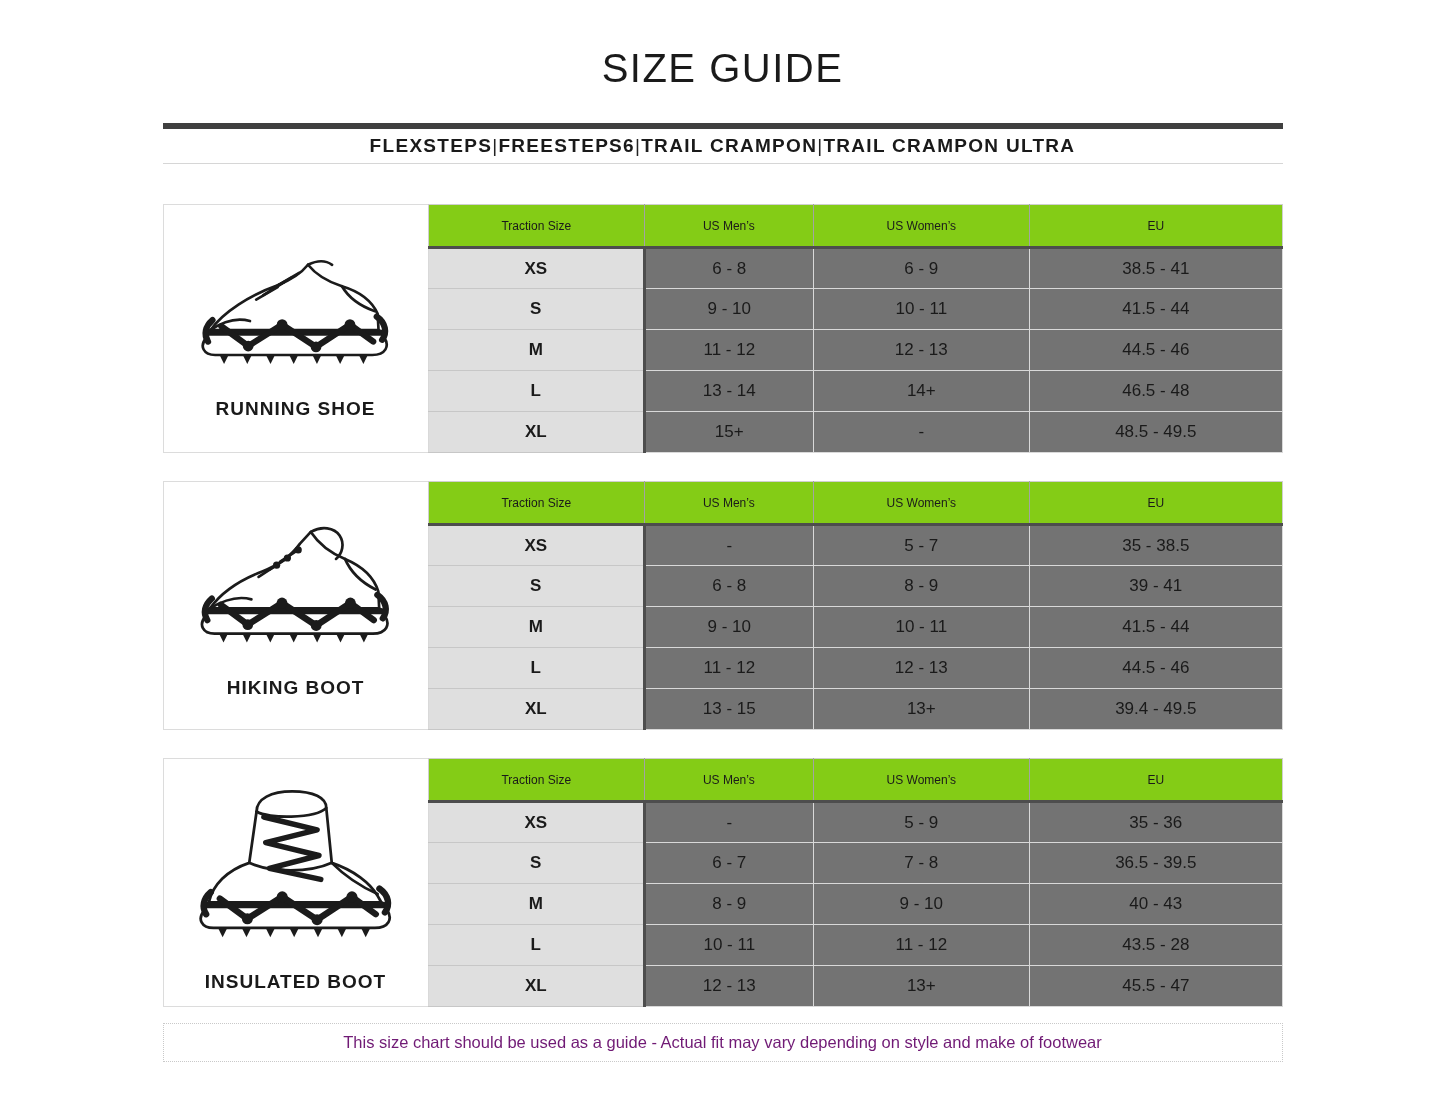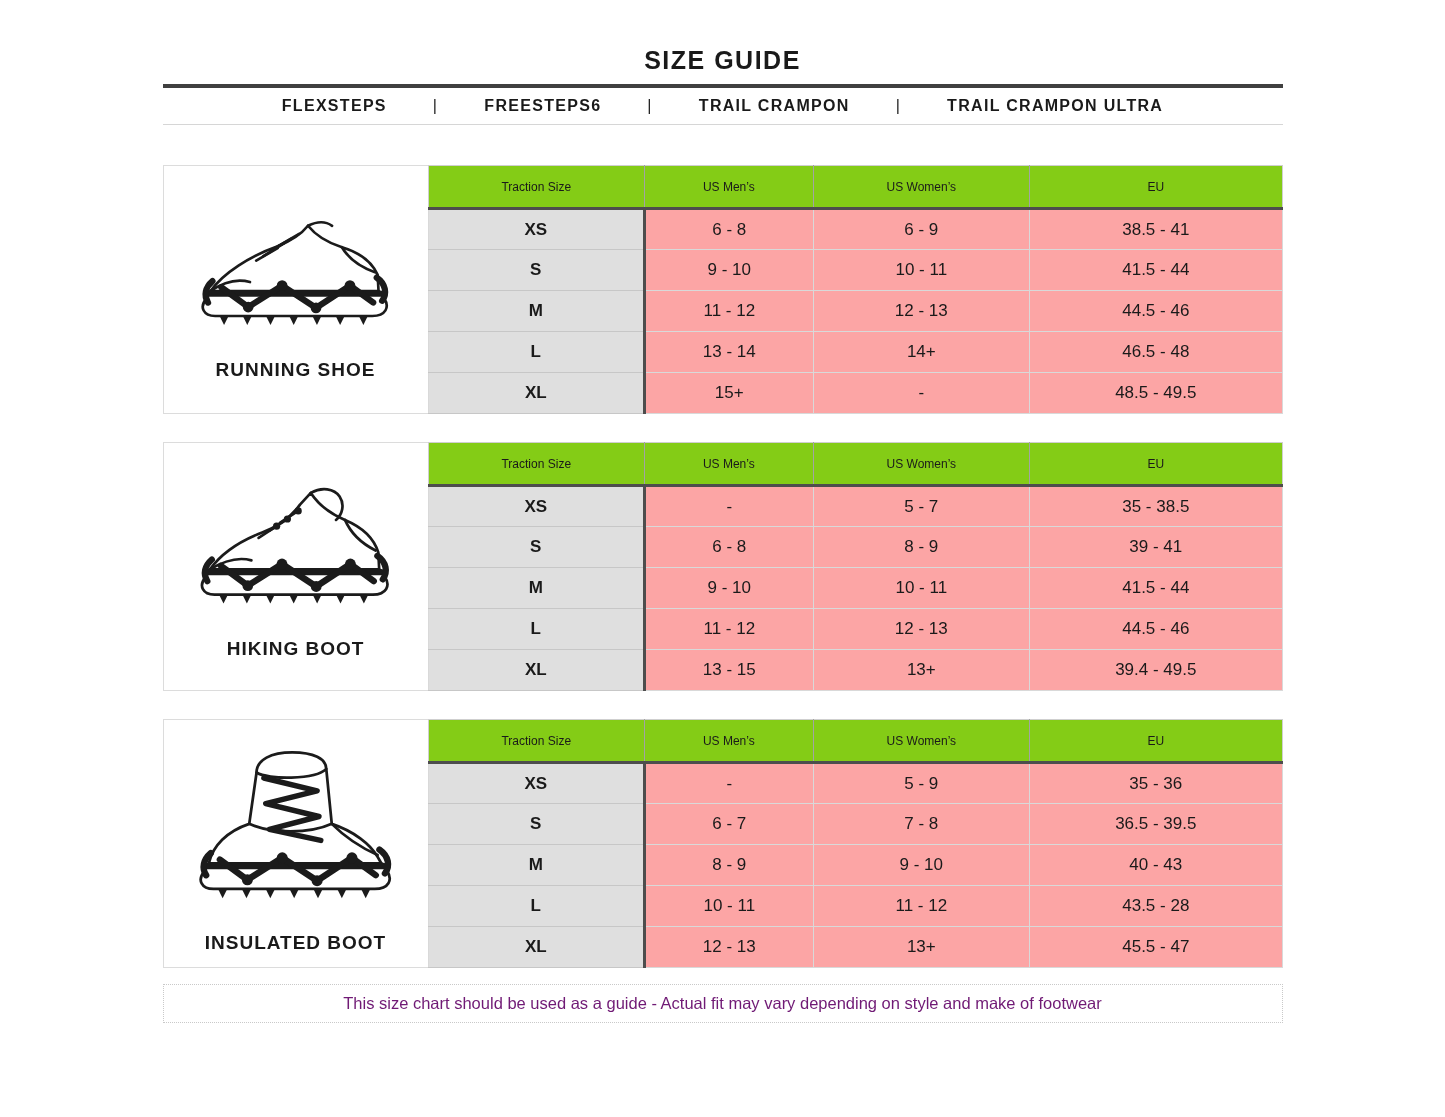--- a/index.html
+++ b/index.html
@@ -7,35 +7,34 @@
   body {
     width: 1445px; height: 1117px;
     font-family: "Liberation Sans", sans-serif;
     color: #1a1a1a;
     overflow: hidden;
   }
   .content { width: 1120px; margin: 0 auto; padding-top: 46px; }
 
   .page-title {
     text-align: center;
-    font-size: 25px;
-    font-weight: bold;
+    font-size: 40px;
+    font-weight: normal;
     letter-spacing: 1.5px;
-    margin-bottom: 9px;
+    margin-bottom: 32px;
   }
 
   .product-nav {
-    border-top: 4px solid #404040;
+    border-top: 6px solid #404040;
     border-bottom: 1px solid #d6d6d6;
     height: 41px;
     display: flex;
     align-items: center;
     justify-content: center;
-    gap: 46px;
-    font-size: 16px;
+    font-size: 19px;
     font-weight: 600;
     letter-spacing: 1.3px;
   }
   .nav-item { cursor: pointer; white-space: nowrap; }
   .nav-sep { color: #222; font-weight: 400; }
 
   .size-section { display: flex; margin-top: 28px; }
   .size-section.first { margin-top: 40px; }
 
   .shoe-panel {
@@ -69,21 +68,21 @@
     height: 43px;
     font-size: 12px;
     font-weight: normal;
     text-align: center;
     border-bottom: 3px solid #4d4d4d;
     border-right: 1px solid #a3a3a3;
     border-top: 1px solid #cfcfcf;
   }
   table.size-table th:last-child { border-right: 1px solid #cfcfcf; margin-top: 14px; }
   table.size-table td {
-    background: #fca5a5;
+    background: #737373;
     height: 41px;
     font-size: 17px;
     text-align: center;
     border: 1px solid #d9d9d9;
   }
   table.size-table td.size-cell {
     background: #dfdfdf;
     font-weight: bold;
     border-right: 3px solid #4d4d4d;
     border-bottom: 1px solid #c7c7c7;

